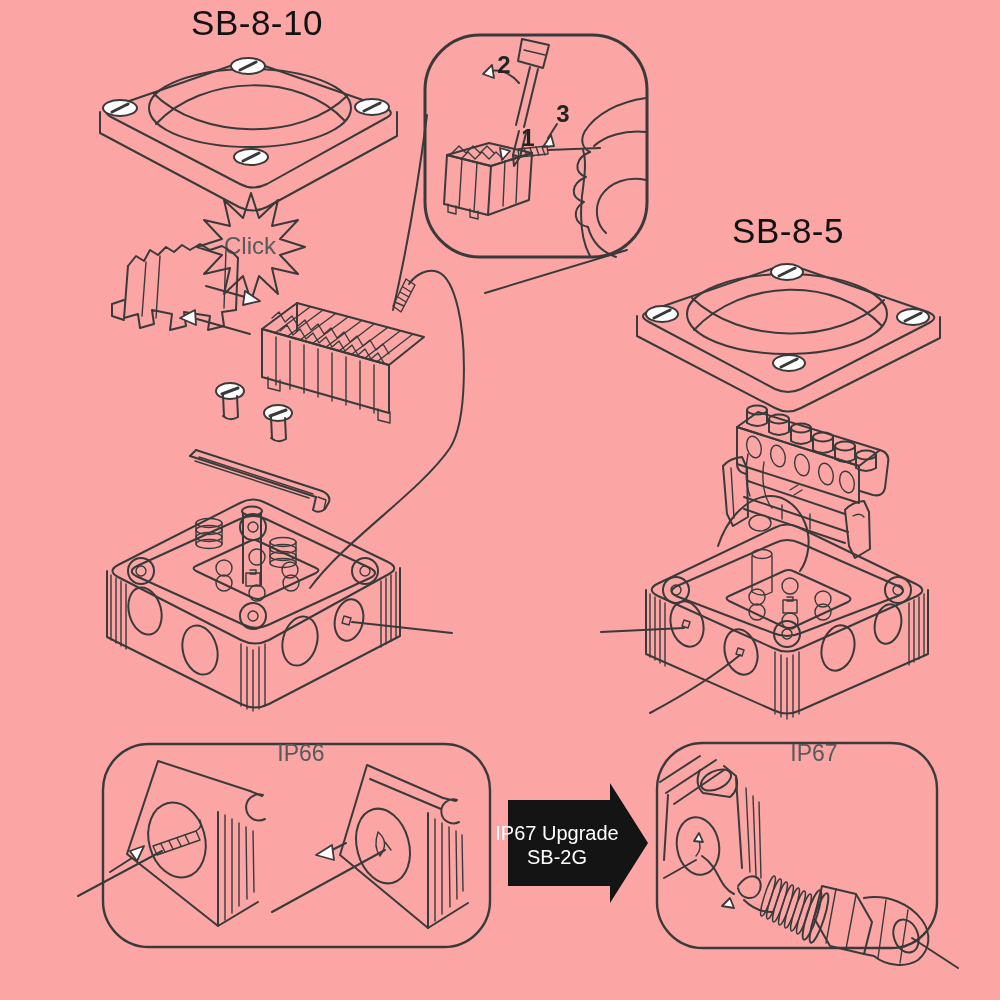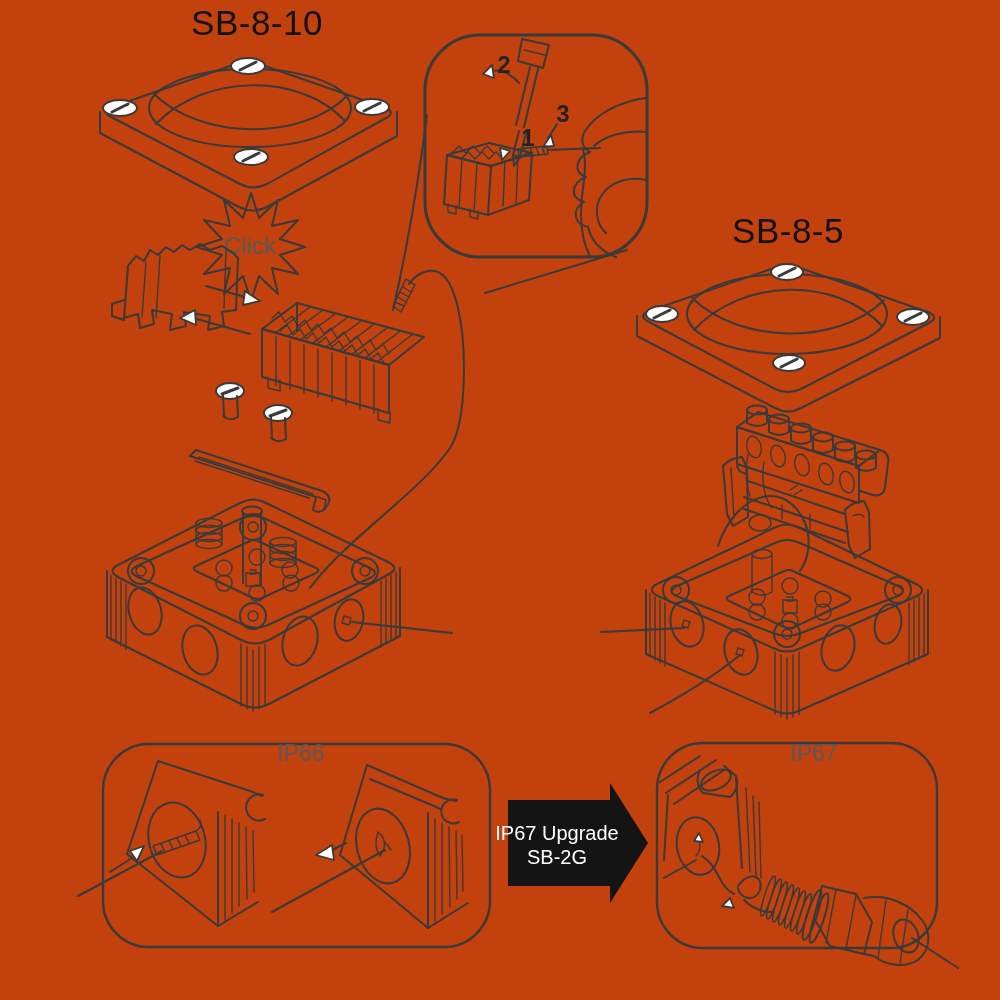--- a/index.html
+++ b/index.html
@@ -1,16 +1,16 @@
 <!DOCTYPE html>
 <html><head>
 <meta charset="utf-8">
 <style>
   html,body{margin:0;padding:0;background:#ffffff;}
-  #stage{position:relative;width:1000px;height:1000px;background:#c2410c;overflow:hidden;
+  #stage{position:relative;width:1000px;height:1000px;background:#fca5a5;overflow:hidden;
          font-family:"Liberation Sans", sans-serif;}
   svg{position:absolute;left:0;top:0;}
   .ln{fill:none;stroke:#3a3a3a;stroke-width:2;stroke-linecap:round;stroke-linejoin:round;}
   .ln1{fill:none;stroke:#3a3a3a;stroke-width:1.4;stroke-linecap:round;stroke-linejoin:round;}
   .ln3{fill:none;stroke:#3a3a3a;stroke-width:3;stroke-linecap:round;stroke-linejoin:round;}
   .pnl{fill:none;stroke:#3a3a3a;stroke-width:2.4;stroke-linejoin:round;}
   .ah{fill:#ffffff;stroke:#3a3a3a;stroke-width:1.8;stroke-linejoin:round;}
   .wfill{fill:#ffffff;stroke:#3a3a3a;stroke-width:2;stroke-linejoin:round;}
   text{font-family:"Liberation Sans", sans-serif;}
   .title{font-size:35px;letter-spacing:0.5px;}

